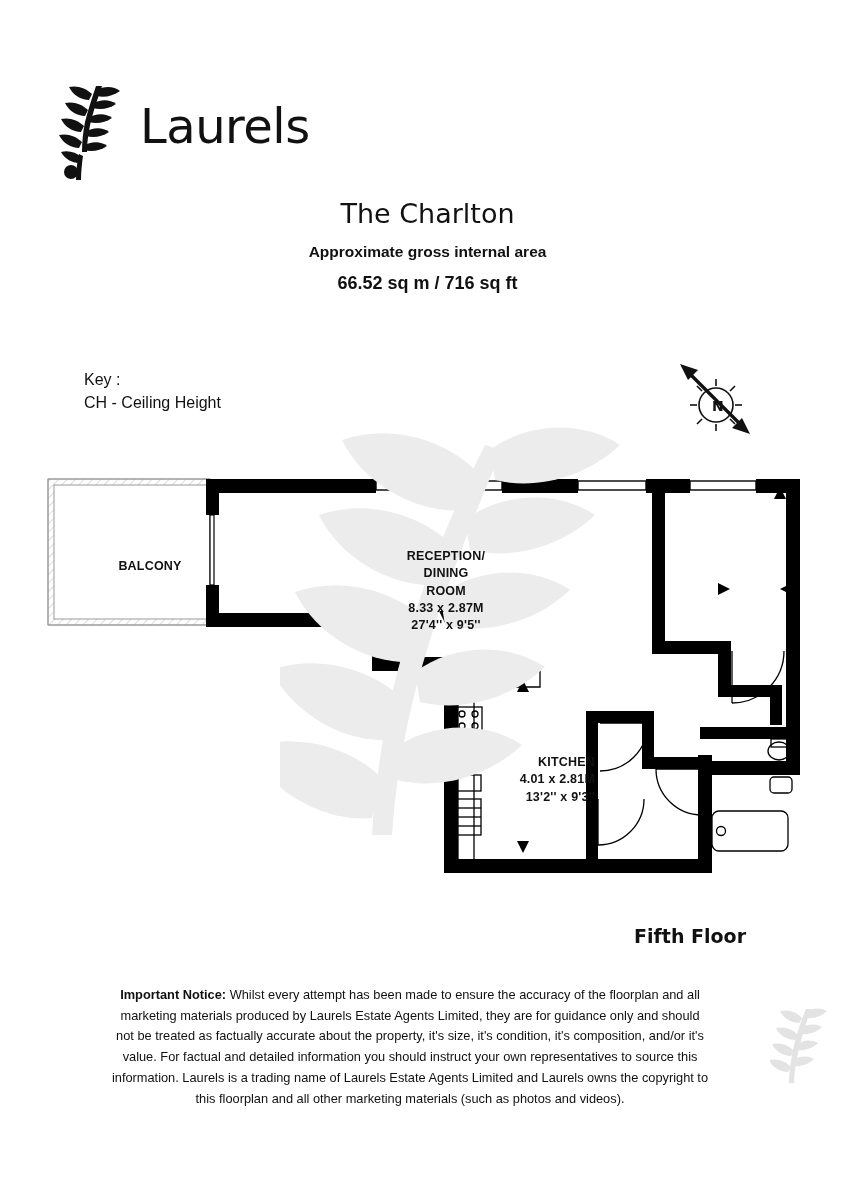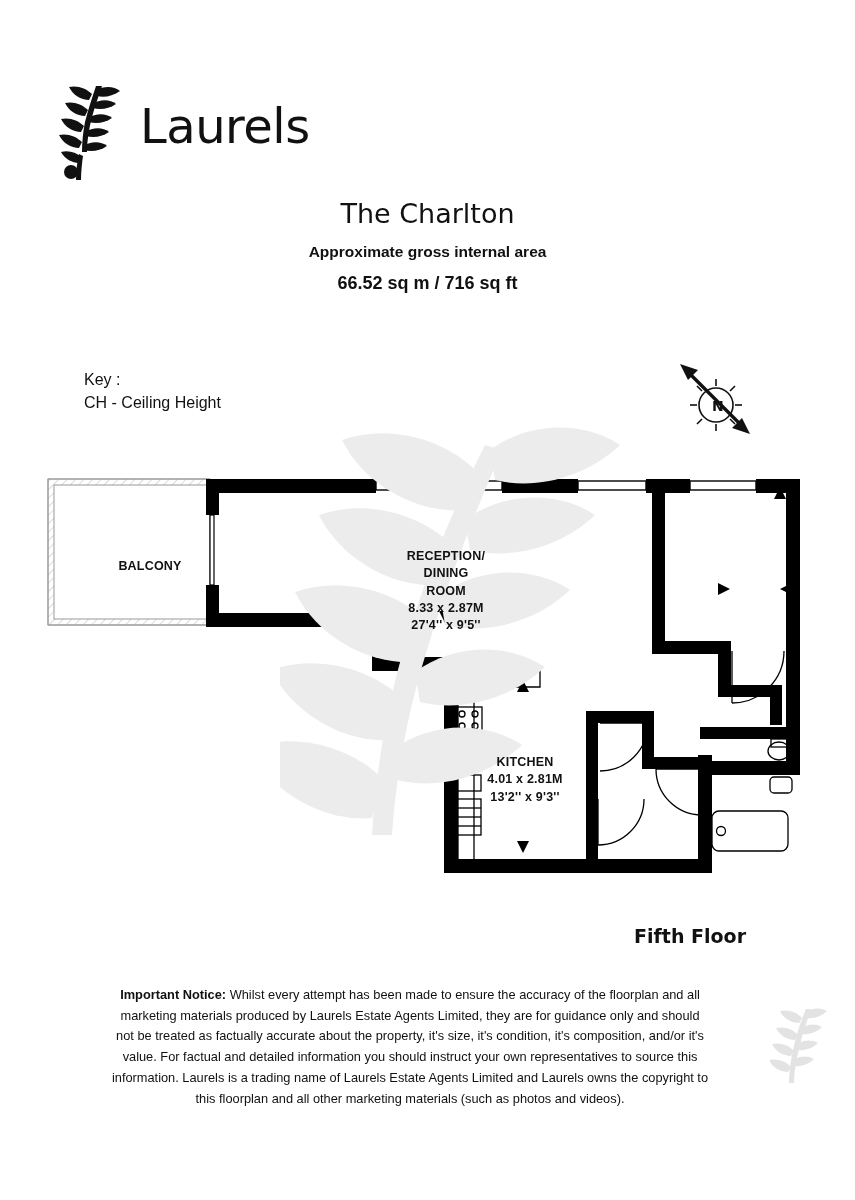--- a/index.html
+++ b/index.html
@@ -328,21 +328,21 @@
 
   <div class="room-label" style="left:325px; top:65px; width:162px;margin-top:28px;">
     <div>RECEPTION/</div>
     <div>DINING</div>
     <div>ROOM</div>
     <div class="dim">8.33 x 2.87M</div>
     <div class="dim">27'4'' x 9'5''</div>
   </div>
 
 
-  <div class="room-label" style="left:415px; top:299px; width:140px;">
+  <div class="room-label" style="left:415px; top:299px; width:140px;text-align:right;">
     <div>KITCHEN</div>
     <div class="dim">4.01 x 2.81M</div>
     <div class="dim">13'2'' x 9'3''</div>
   </div>
 </div>
 
 <div id="floor-caption">Fifth Floor</div>
 
 <div id="notice">
   <b>Important Notice:</b><span> Whilst every attempt has been made to ensure the accuracy of the floorplan and all marketing materials produced by Laurels Estate Agents Limited, they are for guidance only and should not be treated as factually accurate about the property, it's size, it's condition, it's composition, and/or it's value. For factual and detailed information you should instruct your own representatives to source this information. Laurels is a trading name of Laurels Estate Agents Limited and Laurels owns the copyright to this floorplan and all other marketing materials (such as photos and videos).</span>

